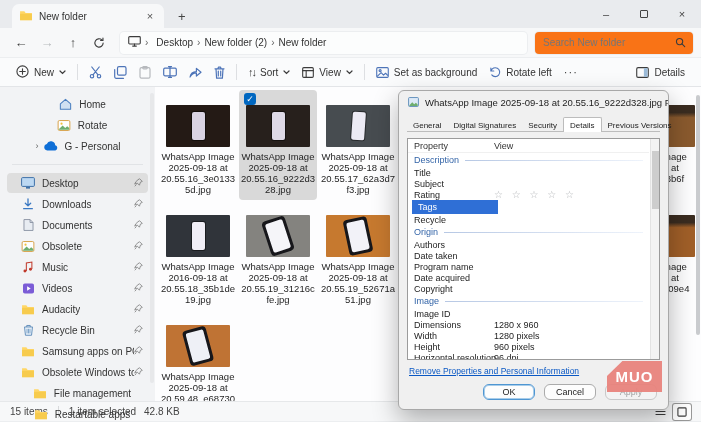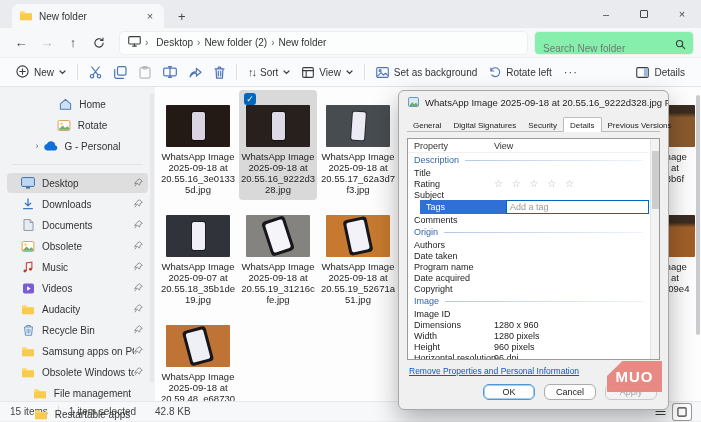--- a/index.html
+++ b/index.html
@@ -16,21 +16,21 @@
   .winbtn { width:38px; height:28px; display:flex; align-items:center; justify-content:center; font-size:11px; color:#444; }
   .maxbox { width:8px; height:8px; border:1px solid #444; border-radius:1px; display:inline-block; }
 
   
   .navbar { height:29px; background:#f7f8f9; display:flex; align-items:center; padding:0 8px; }
   .nav-btn { width:26px; height:24px; display:flex; align-items:center; justify-content:center; font-size:13px; color:#3c3c3c; border-radius:4px; }
   .nav-btn.disabled { color:#b8bbbe; }
   .addressbar { flex:1; height:22px; margin:0 8px; background:#fcfdfd; border-radius:4px; display:flex; align-items:center; padding:0 8px; font-size:10px; color:#333; gap:4px; box-shadow:0 0 0 1px #eceef0; }
   .crumb { padding:2px 4px; border-radius:3px; white-space:nowrap; }
   .crumb-sep { color:#666; font-size:10px; }
-  .searchbox { width:158px; height:22px; background:#86efac; border-radius:4px; display:flex; align-items:flex-end; padding:0 8px; box-shadow:0 0 0 1px #eceef0; }
+  .searchbox { width:158px; height:22px; background:#f97316; border-radius:4px; display:flex; align-items:center; padding:0 8px; box-shadow:0 0 0 1px #eceef0; }
   .searchbox input { flex:1; border:none; outline:none; background:transparent; font-size:10px; color:#333; font-family:"Liberation Sans",sans-serif; }
   .searchbox input::placeholder { color:#767676; }
 
   
   .toolbar { height:30px; background:#fafbfc; border-top:1px solid #eceef0; border-bottom:1px solid #e3e5e8; display:flex; align-items:center; padding:0 10px; font-size:10px; color:#333; }
   .tb-btn { display:flex; align-items:center; gap:5px; padding:4px 6px; border-radius:4px; white-space:nowrap; }
   .tb-divider { width:1px; height:16px; background:#dddfe2; margin:0 5px; }
   .tb-spacer { flex:1; }
   .icon-line { stroke:#4d74b8; fill:none; stroke-width:1.2; stroke-linecap:round; stroke-linejoin:round; }
   .icon-dark { stroke:#3c3c3c; fill:none; stroke-width:1.2; stroke-linecap:round; }
@@ -63,41 +63,41 @@
   .caption { margin-top:4px; font-size:9.5px; line-height:11px; text-align:center; color:#1f1f1f; overflow-wrap:anywhere; max-height:45px; overflow:hidden; padding:0 1px; }
   .partial-tile { position:absolute; width:32px; right:6px; overflow:hidden; }
   .partial-thumb { width:32px; height:42px; margin-top:15px; border-radius:1px; }
   .partial-lines { margin-top:4px; font-size:9.5px; line-height:11px; text-align:left; color:#1f1f1f; }
   .fa-scroll { position:absolute; right:0; top:2px; bottom:2px; width:6px; }
   .fa-thumb { position:absolute; right:1px; top:6px; width:4px; height:240px; background:#c9cbce; border-radius:2px; }
 
   
   .statusbar { height:20px; background:#f7f8f9; border-top:1px solid #e6e8ea; display:flex; align-items:center; padding:0 10px; font-size:10px; color:#444; }
   .sb-sep { width:1px; height:12px; background:#d7d9db; margin:0 10px; }
-  .sb-size { margin-left:19px; }
+  .sb-size { margin-left:8px; }
   .sb-views { margin-left:auto; display:flex; gap:4px; align-items:center; }
   .sb-viewbtn { width:18px; height:16px; display:flex; align-items:center; justify-content:center; border-radius:2px; }
   .sb-viewbtn.sel { box-shadow:0 0 0 1px #999; background:#fff; }
 
   
   .dialog { position:absolute; left:398px; top:90px; width:271px; height:320px; background:#f0f0f0; border:1px solid #a8a8a8; border-radius:6px; box-shadow:0 10px 26px rgba(0,0,0,.3); z-index:30; font-size:9px; }
   .dlg-title { height:23px; display:flex; align-items:center; gap:6px; padding:0 9px; font-size:9.5px; color:#1d1d1d; white-space:nowrap; overflow:hidden; }
   .dlg-tabs { display:flex; align-items:flex-end; padding:0 8px; height:17px; position:relative; z-index:2; }
   .dlg-tab { font-size:8px; padding:2px 5px 1px; color:#1d1d1d; border:1px solid transparent; border-bottom:none; white-space:nowrap; }
   .dlg-tab.active { background:#fff; border-color:#bcbcbc; border-radius:2px 2px 0 0; padding:3px 6px 2px; position:relative; top:1px; }
   .dlg-page { margin:0 8px; border-top:1px solid #bcbcbc; padding-top:6px; }
   .prop-list { background:#fff; border:1px solid #9b9b9b; height:222px; overflow:hidden; position:relative; color:#1d1d1d; }
   .prop-inner { padding-right:10px; }
   .prop-head { height:14px; display:flex; align-items:center; padding-left:6px; color:#333; border-bottom:1px solid #f0f0f0; }
   .p-name { width:80px; flex-shrink:0; white-space:nowrap; }
   .p-val { flex:1; white-space:nowrap; }
   .prop-section { height:14px; display:flex; align-items:center; padding-left:6px; color:#3465a8; }
   .sec-line { flex:1; height:1px; background:linear-gradient(to right,#b7c8e4,#eef3fb); margin:0 6px; }
   .prop-row { height:11px; display:flex; align-items:center; padding-left:6px; }
-  .prop-row.tagrow { height:14px; padding-left:12px; }
+  .prop-row.tagrow { height:14px; padding-left:4px; }
   .tag-name { width:86px; flex-shrink:0; background:#2f6fd6; color:#fff; height:14px; line-height:14px; padding-left:6px; }
   .tag-input { flex:1; height:14px; border:1px solid #0067c0; font-size:9px; padding:0 3px; font-family:"Liberation Sans",sans-serif; outline:none; color:#1d1d1d; min-width:0; }
   .tag-input::placeholder { color:#9a9a9a; }
   .stars { color:#b4b6b9; font-size:10px; letter-spacing:3px; }
   .prop-scroll { position:absolute; right:0; top:0; bottom:0; width:9px; background:#f3f3f3; border-left:1px solid #e3e3e3; }
   .prop-scroll-thumb { position:absolute; top:12px; left:1px; width:7px; height:58px; background:#cdcdcd; }
   .dlg-link { display:inline-block; margin:6px 2px 0; font-size:8.5px; color:#0a58c4; text-decoration:underline; }
   .dlg-buttons { position:absolute; right:11px; bottom:9px; display:flex; gap:9px; }
   .dlg-btn { width:52px; height:16px; font-size:9px; background:#fdfdfd; border:1px solid #ababab; border-radius:6px; display:flex; align-items:center; justify-content:center; color:#1d1d1d; }
   .dlg-btn.focused { border-color:#4f96d2; box-shadow:inset 0 0 0 1px #a8cdea; }
@@ -454,21 +454,21 @@
           <div class="tile">
             <div class="thumb" style="background:#474c50">
               <div class="phone-held" style="background:#eceaf4;transform:rotate(4deg)"></div>
             </div>
             <div class="caption">WhatsApp Image 2025-09-18 at 20.55.17_62a3d7f3.jpg</div>
           </div>
           <div class="tile">
             <div class="thumb" style="background:#30343a">
               <div class="phone-held" style="background:#f0eef6;transform:rotate(0deg)"></div>
             </div>
-            <div class="caption">WhatsApp Image 2025-09-07 at 20.55.18_35b1de19.jpg</div>
+            <div class="caption">WhatsApp Image 2016-09-18 at 20.55.18_35b1de19.jpg</div>
           </div>
           <div class="tile">
             <div class="thumb" style="background:#84837f">
               <div class="phone-flat" style="transform:rotate(-18deg)">
                 <div class="phone-screen" style="background:#f5f5f9"></div>
               </div>
             </div>
             <div class="caption">WhatsApp Image 2025-09-18 at 20.55.19_31216cfe.jpg</div>
           </div>
           <div class="tile">
@@ -556,33 +556,32 @@
             </div>
             <div class="prop-section">
               <span>Description</span>
               <span class="sec-line"></span>
             </div>
             <div class="prop-row">
               <span class="p-name">Title</span>
               <span class="p-val"></span>
             </div>
             <div class="prop-row">
+              <span class="p-name">Subject</span>
+              <span class="p-val"></span>
+            </div>
+            <div class="prop-row">
               <span class="p-name">Rating</span>
               <span class="p-val stars">☆ ☆ ☆ ☆ ☆</span>
             </div>
-            <div class="prop-row">
-              <span class="p-name">Subject</span>
-              <span class="p-val"></span>
-            </div>
             <div class="prop-row tagrow">
               <span class="tag-name">Tags</span>
-              <input class="tag-input" placeholder="Add a tag" style="">
-            </div>
-            <div class="prop-row">
-              <span class="p-name">Comments</span>
+            </div>
+            <div class="prop-row">
+              <span class="p-name">Recycle</span>
               <span class="p-val"></span>
             </div>
             <div class="prop-section">
               <span>Origin</span>
               <span class="sec-line"></span>
             </div>
             <div class="prop-row">
               <span class="p-name">Authors</span>
               <span class="p-val"></span>
             </div>

